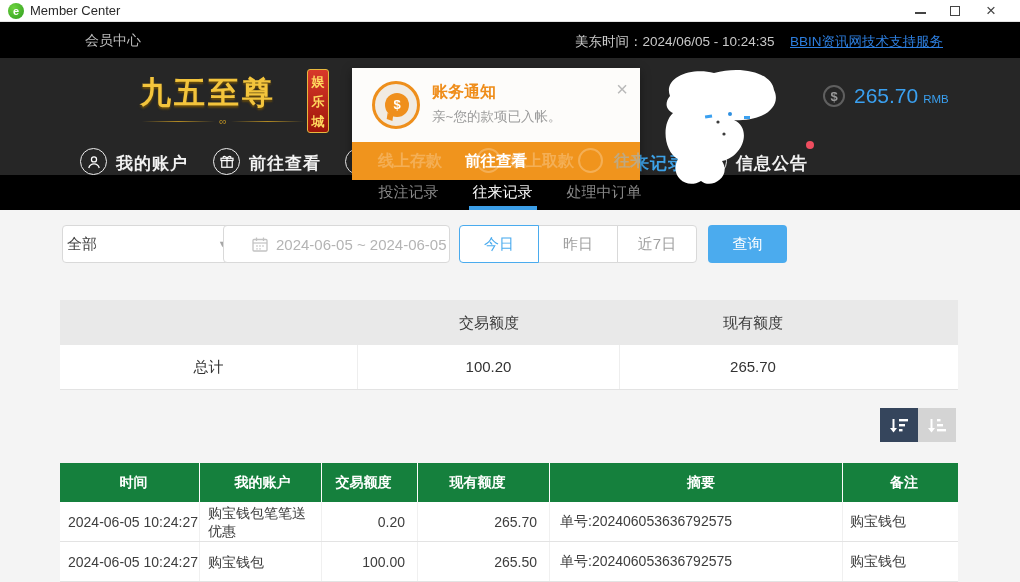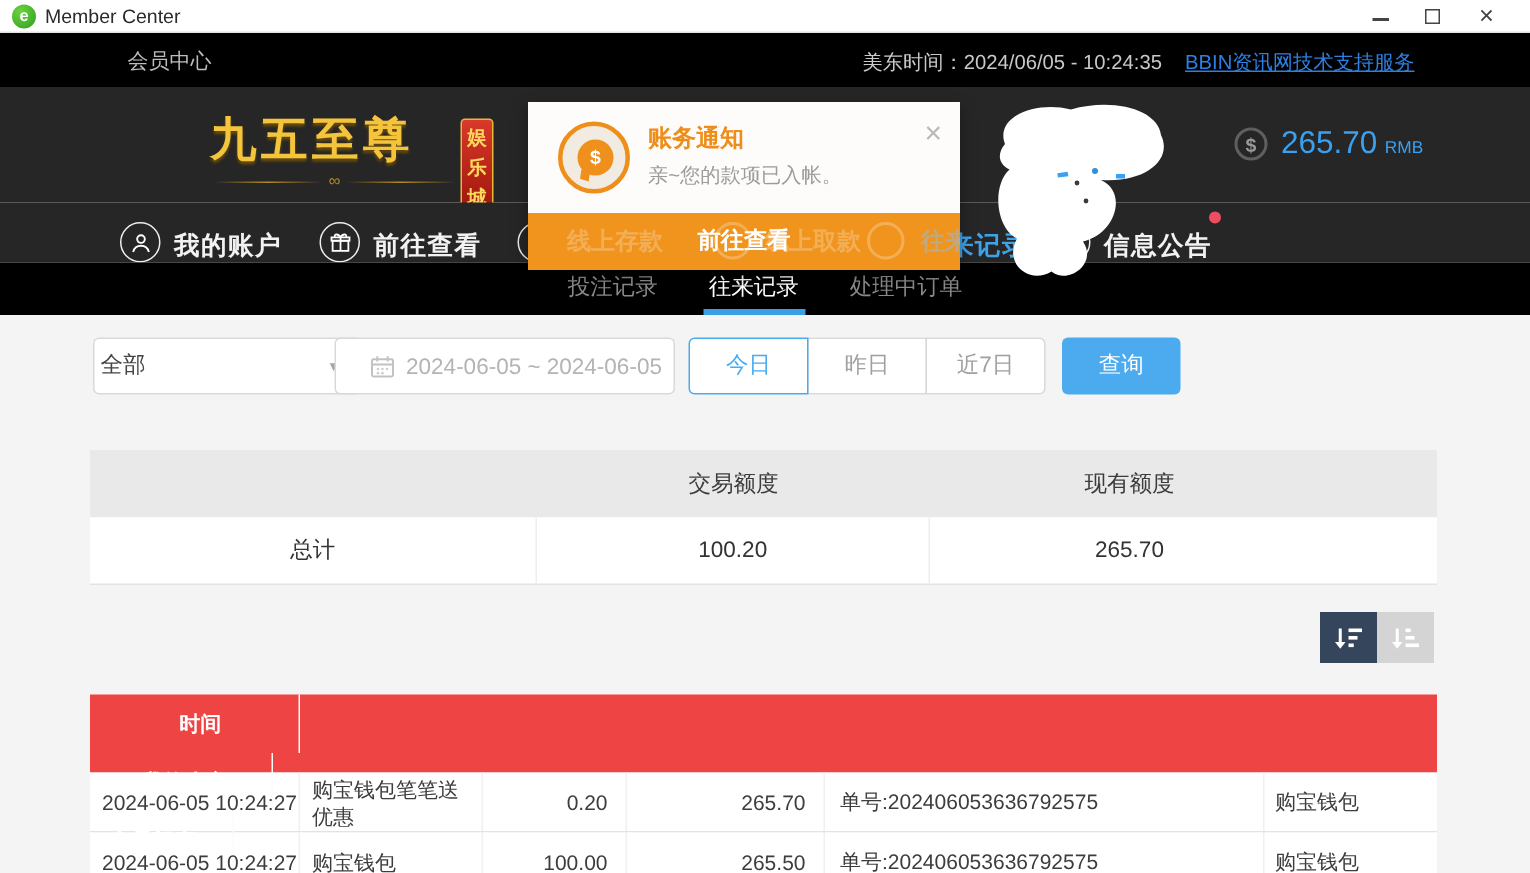--- a/index.html
+++ b/index.html
@@ -27,21 +27,21 @@
   
   .header { position:absolute; left:0; top:58px; width:1020px; height:77px; background:#262626; }
   .logo-badge { position:absolute; left:76px; top:11px; width:52px; height:52px; border-radius:50%;
     background:radial-gradient(circle at 38% 30%, #ffe27a, #e3a912 55%, #b57d07); color:#4a2f04;
     font-family:"Liberation Serif","DejaVu Serif",serif; font-weight:bold; font-style:italic; font-size:25px;
     text-align:center; line-height:52px; }
   .logo-name { position:absolute; left:140px; top:14px; font-size:31px; font-weight:bold; letter-spacing:3px;
     color:#f3c43c; text-shadow:0 2px 2px #6b4d0a; }
   .logo-sub { position:absolute; left:307px; top:11px; width:22px; height:64px; background:linear-gradient(#d8392a,#9e150a);
     border:1px solid #e7b83e; border-radius:3px; color:#ffd95e; font-size:13px; font-weight:bold; line-height:20px;
-    text-align:center; word-break:break-all; padding-top:2px;margin-top:10px; }
+    text-align:center; word-break:break-all; padding-top:2px; }
   .logo-flourish { position:absolute; left:142px; top:57px; width:162px; display:flex; align-items:center; color:#b28a24; }
   .logo-flourish .ln { flex:1; height:1px; background:linear-gradient(90deg,rgba(178,138,36,0),#b28a24,rgba(178,138,36,0)); }
   .logo-flourish .orn { font-size:11px; font-style:italic; padding:0 4px; }
 
   .balance { position:absolute; left:823px; top:26px; display:flex; align-items:center; }
   .bal-icon { width:22px; height:22px; border:2px solid #5f5f5f; border-radius:50%; color:#9a9a9a;
     font-size:13px; font-weight:bold; text-align:center; line-height:19px; }
   .bal-amount { color:#3aa0f0; font-size:21px; margin-left:9px; }
   .bal-cur { color:#3aa0f0; font-size:11.5px; margin-left:5px; margin-top:6px; }
 
@@ -82,21 +82,21 @@
   .popup-action { position:absolute; left:0; right:0; top:0; height:38px; line-height:38px; text-align:center;
     color:#fff; font-size:15.5px; font-weight:bold; cursor:pointer; }
 
   
   .main { position:absolute; left:0; top:210px; width:1020px; height:372px; background:#f4f4f4; }
 
   .sel { position:absolute; left:62px; top:15px; width:179px; height:38px; background:#fff; border:1px solid #d9d9d9;
     border-radius:4px; font-size:15px; color:#444; line-height:36px; padding-left:4px; cursor:pointer; }
   .sel-caret { position:absolute; right:13px; top:0; font-size:9px; color:#a6a6a6; }
   .datebox { position:absolute; left:223px; top:15px; width:227px; height:38px; background:#fff; border:1px solid #d9d9d9;
-    border-radius:4px; display:flex; align-items:center; padding-left:15px; cursor:pointer;justify-content:center; }
+    border-radius:4px; display:flex; align-items:center; padding-left:28px; cursor:pointer; }
   .date-text { font-size:15px; color:#b4b4b4; margin-left:8px; }
 
   .qbtn { position:absolute; top:15px; width:80px; height:38px; background:#fff; border:1px solid #d9d9d9;
     font-size:15px; text-align:center; line-height:36px; color:#a0a0a0; cursor:pointer; }
   .qbtn1 { left:459px; border-radius:4px 0 0 4px; border-color:#4aabee; color:#4aabee; z-index:2; }
   .qbtn2 { left:538px; }
   .qbtn3 { left:617px; border-radius:0 4px 4px 0; }
   .query-btn { position:absolute; left:708px; top:15px; width:79px; height:38px; background:#4babee; border-radius:4px;
     color:#fff; font-size:15px; text-align:center; line-height:38px; cursor:pointer; }
 
@@ -110,21 +110,21 @@
   .sc1 { width:298px; } .sc2 { width:262px; } .sc3 { width:338px; padding-right:72px; }
 
   
   .sortbar { position:absolute; left:880px; top:198px; display:flex; }
   .sort-btn { width:38px; height:34px; display:flex; align-items:center; justify-content:center; cursor:pointer; }
   .sort-desc { background:#35455c; }
   .sort-asc { background:#d4d4d4; }
 
   
   .records { position:absolute; left:60px; top:253px; width:898px; }
-  .rec-head { display:flex; height:52px; background:#ef4444;flex-direction:column; }
+  .rec-head { display:flex; height:39px; background:#15803d; }
   .rec-head div { font-size:14px; font-weight:bold; color:#fff; text-align:center; line-height:39px;
     border-right:1px solid #fcfcfc; }
   .rec-head div:last-child { border-right:none; }
   .rec-row { display:flex; min-height:40px; background:#fff; border-bottom:1px solid #e3e3e3; }
   .rec-row div { font-size:14px; color:#3d3d3d; border-right:1px solid #f0f0f0; display:flex; align-items:center; }
   .rec-row div:last-child { border-right:none; }
   .rc0 { width:140px; padding-left:8px; }
   .rc1 { width:122px; padding-left:8px; padding-right:4px; line-height:18px; }
   .rc2 { width:96px;  justify-content:flex-end; padding-right:12px; }
   .rc3 { width:132px; justify-content:flex-end; padding-right:12px; }

